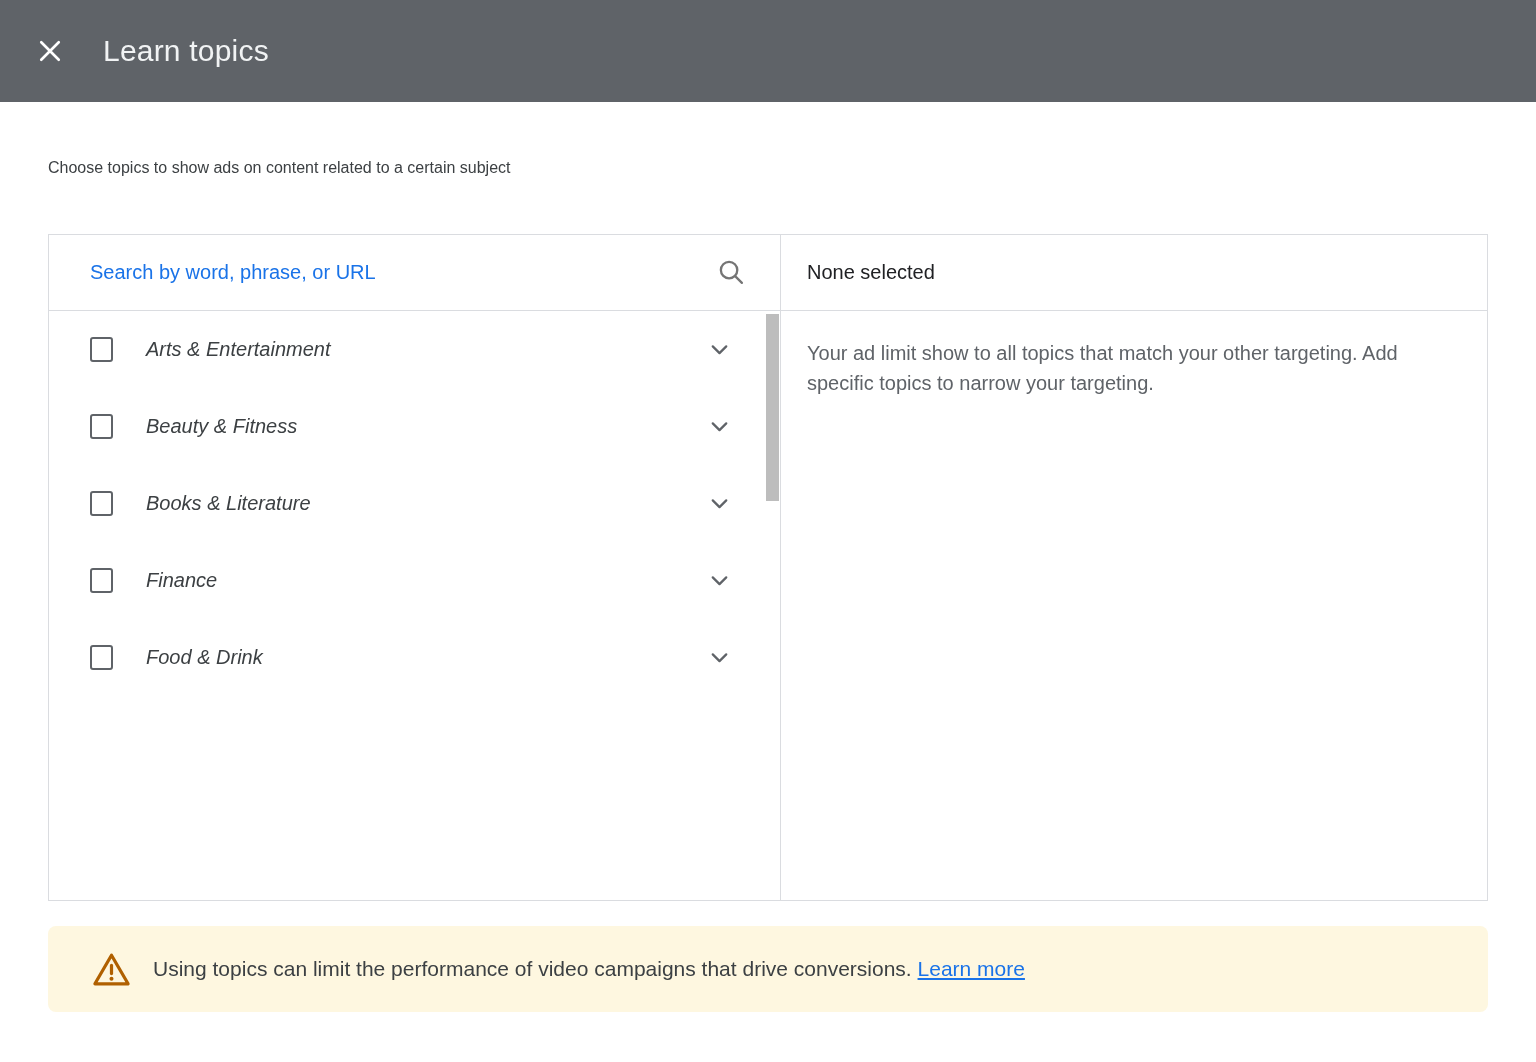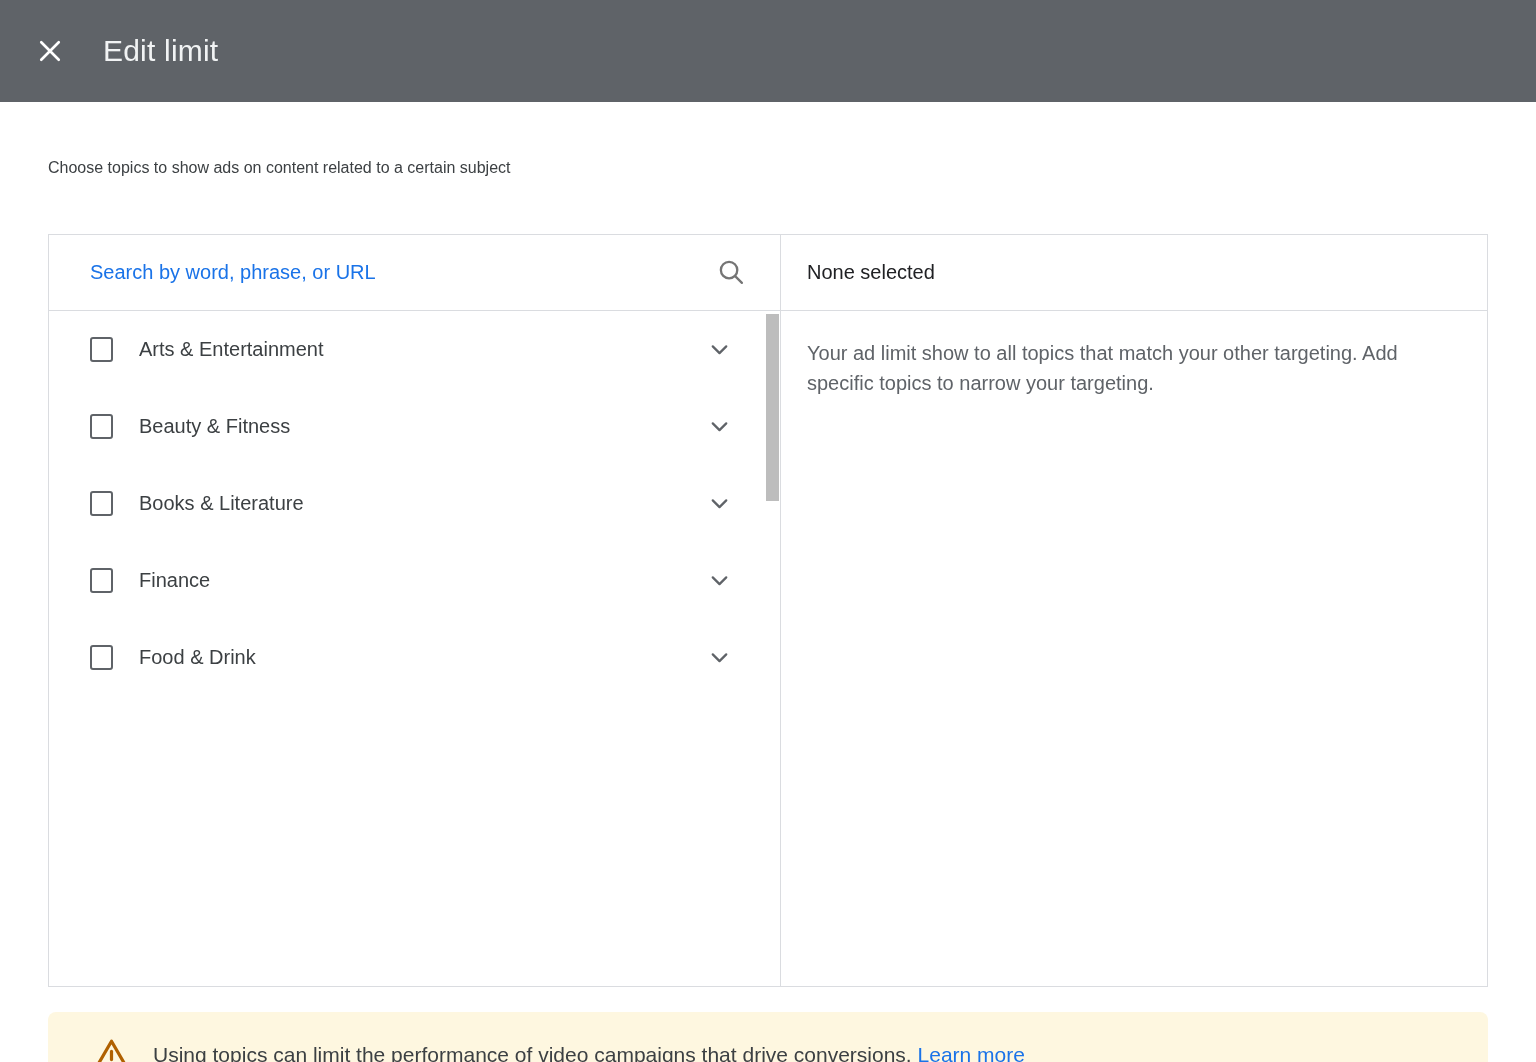--- a/index.html
+++ b/index.html
@@ -47,21 +47,21 @@
   
   .intro{
     margin:57px 48px 0 48px;
     font-size:16px;
     color:var(--text_primary,#3c4043);
   }
 
   
   .picker{
     margin:57px 48px 0 48px;
-    height:753px;
+    height:667px;
     border:1px solid var(--border,#dadce0);
     display:flex;
     background:#fff;
   }
   .left-panel{
     width:732px;
     flex:0 0 732px;
     border-right:1px solid var(--border,#dadce0);
     display:flex;
     flex-direction:column;
@@ -108,24 +108,25 @@
     cursor:pointer;
   }
   .checkbox{
     width:23px;height:25px;
     border:2px solid #5f6368;
     border-radius:3px;
     background:#fff;
     flex:0 0 auto;
   }
   .topic-label{
-    margin-left:26px;
-    font-size:20px;
-    color:var(--text_primary,#3c4043);
-    flex:1;
+    margin-left:33px;
+    font-size:20px;
+    color:var(--text_primary,#3c4043);
+    flex:1;
+    font-style:italic;
   }
   .chevron{display:flex;align-items:center;flex:0 0 auto;}
 
   .scroll-thumb{
     position:absolute;
     top:3px;
     right:1px;
     width:13px;
     height:187px;
     background:var(--scroll_thumb,#bdbdbd);
@@ -175,21 +176,21 @@
 </style>
 </head>
 <body>
 
 <div class="modal-header">
   <button class="close-btn">
     <svg width="30" height="30" viewBox="0 0 24 24">
       <path d="M5 5 L19 19 M19 5 L5 19" stroke="#ffffff" stroke-width="2.1" stroke-linecap="round" fill="none"></path>
     </svg>
   </button>
-  <div class="modal-title">Edit limit</div>
+  <div class="modal-title">Learn topics</div>
 </div>
 
 <div class="intro">Choose topics to show ads on content related to a certain subject</div>
 
 <div class="picker">
 
   <div class="left-panel">
     <div class="search-row">
       <input type="text" class="search-input" placeholder="Search by word, phrase, or URL" style="">
       <span class="search-icon-wrap">

